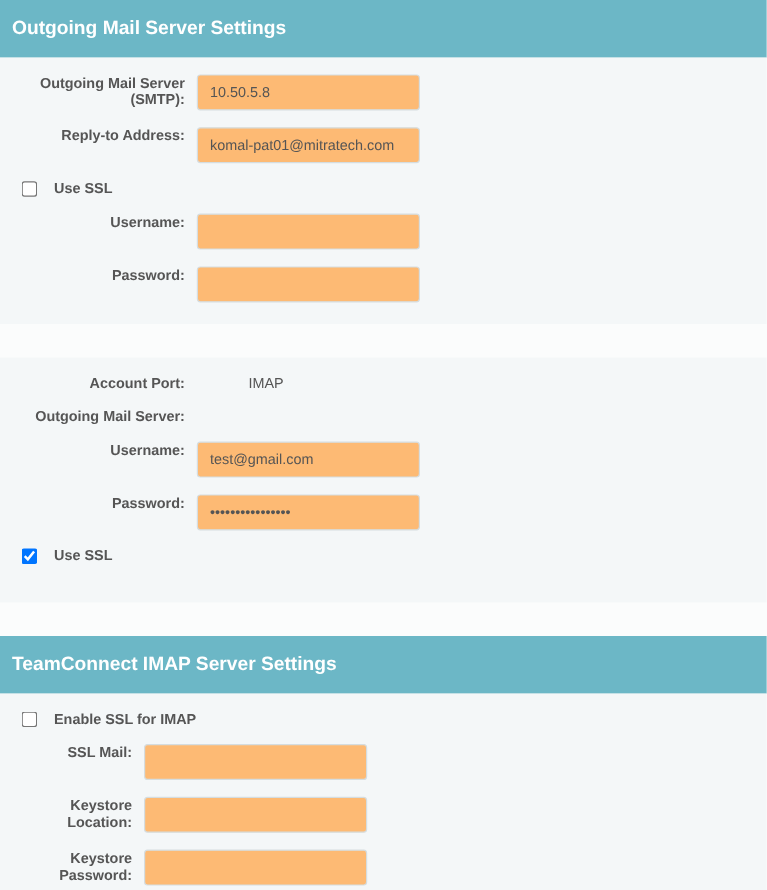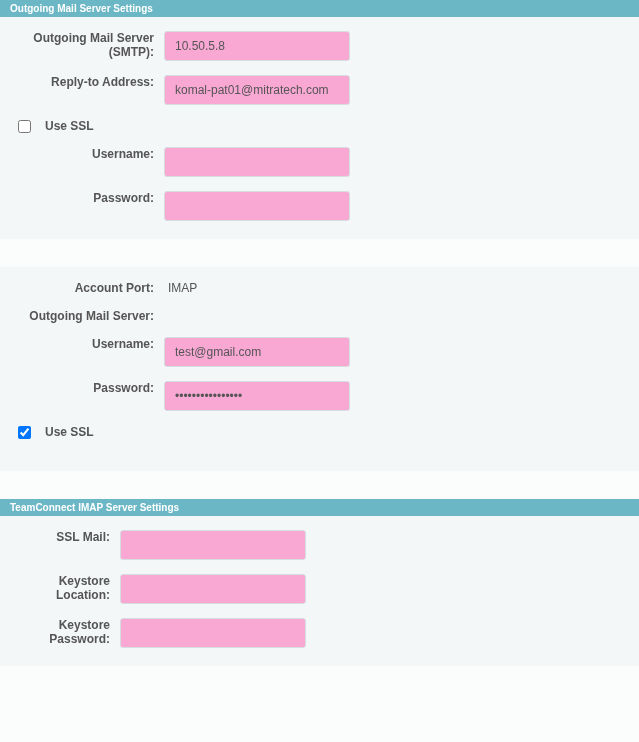--- a/index.html
+++ b/index.html
@@ -10,22 +10,22 @@
     color: #555;
     width: 639px;
   }
   .section {
     margin-bottom: 28px;
   }
   .section-header {
     background: #6cb7c6;
     color: #fff;
     font-weight: bold;
-    font-size: 10px;
-    padding: 3px 10px;
+    font-size: 16px;
+    padding: 15px 10px;
   }
   .section-body {
     background: #f4f7f8;
     padding: 14px 14px 18px 14px;
   }
   .row {
     display: flex;
     align-items: flex-start;
     margin-bottom: 14px;
   }
@@ -35,31 +35,32 @@
     text-align: right;
     padding-right: 10px;
     color: #555;
     font-weight: bold;
     font-size: 12px;
   }
   .row .value-static {
     padding-left: 4px;
     color: #555;
     font-size: 12px;
+    margin-left: 39px;
   }
   .row input[type="text"],
   .row input[type="password"] {
     width: 186px;
     height: 30px;
     border: 1px solid #d5dde0;
     border-radius: 3px;
     padding: 0 10px;
     font-size: 12px;
     color: #555;
-    background: #f9a8d4;
+    background: #fdba74;
   }
   .chk-row {
     display: flex;
     align-items: flex-end;
     margin-bottom: 14px;
     padding-left: 4px;
   }
   .chk-row input[type="checkbox"] {
     margin-right: 14px;
     width: 13px;
@@ -136,20 +137,24 @@
       <span class="chk-label">Use SSL</span>
     </div>
 
   </div>
 </div>
 
 <div class="section imap-section">
   <div class="section-header">TeamConnect IMAP Server Settings</div>
   <div class="section-body">
 
+    <div class="chk-row">
+      <input type="checkbox" style="">
+      <span class="chk-label">Enable SSL for IMAP</span>
+    </div>
 
     <div class="row">
       <div class="label">SSL Mail:</div>
       <input type="text" value="" style="">
     </div>
 
     <div class="row">
       <div class="label">Keystore Location:</div>
       <input type="text" value="" style="">
     </div>

